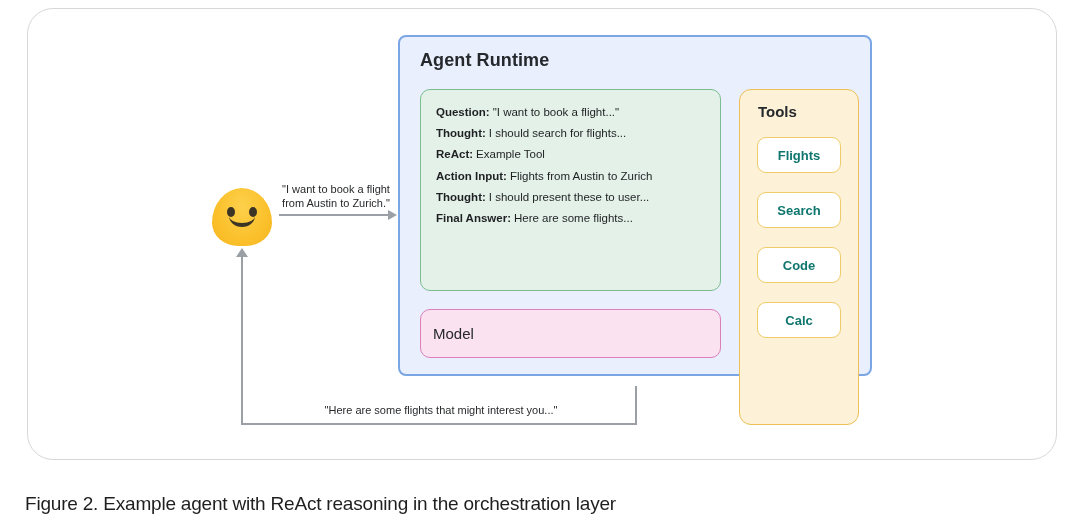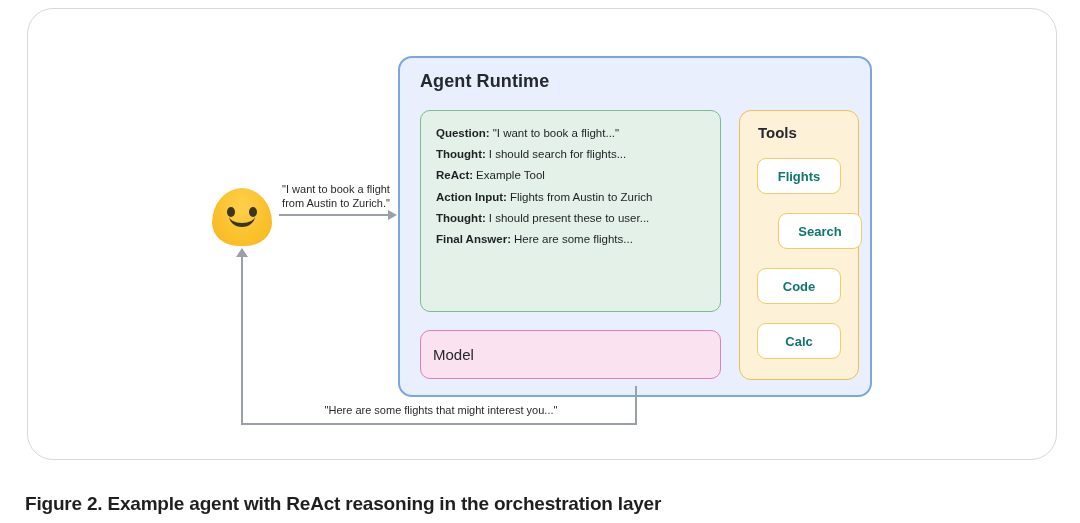--- a/index.html
+++ b/index.html
@@ -82,25 +82,25 @@
     position: absolute;
     left: 266px; top: 404px; width: 350px;
     font-size: 11px;
     text-align: center;
     color: #28292b;
   }
 
   
   .runtime {
     position: absolute;
-    left: 398px; top: 56px;
+    left: 398px; top: 35px;
     width: 474px; height: 341px;
     background: #e9effc;
     border: 2px solid #7ba6e4;
-    border-radius: 14px;
+    border-radius: 8px;
   }
   .runtime-title {
     position: absolute;
     left: 20px; top: 13px;
     font-size: 18px; font-weight: 700;
     color: #25282c;
     letter-spacing: 0.1px;
   }
   .react-box {
     position: absolute;
@@ -127,21 +127,21 @@
     border: 1.6px solid #db80bb;
     border-radius: 10px;
     display: flex; align-items: center;
     padding-left: 12px;
     font-size: 15px;
     color: #25282c;
   }
   .tools-box {
     position: absolute;
     left: 339px; top: 52px;
-    width: 120px; height: 270px;
+    width: 120px; height: 336px;
     background: #fdf2d7;
     border: 1.6px solid #edbf55;
     border-radius: 12px;
   }
   .tools-title {
     position: absolute;
     left: 18px; top: 13px;
     font-size: 15px; font-weight: 700;
     color: #25282c;
   }
@@ -151,30 +151,30 @@
     width: 84px; height: 36px;
     background: #ffffff;
     border: 1.6px solid #f0cb6a;
     border-radius: 9px;
     display: flex; align-items: center; justify-content: center;
     font-size: 13px;
     color: #0f766e;
     font-weight: bold;
   }
   .tool-btn.t1 { top: 47px; }
-  .tool-btn.t2 { top: 102px; margin-left: 21px; }
+  .tool-btn.t2 { top: 102px; }
   .tool-btn.t3 { top: 157px; }
   .tool-btn.t4 { top: 212px; }
 
   
   .caption {
     position: absolute;
     left: 25px; top: 493px;
     font-size: 19px;
-    font-weight: 700;
+    font-weight: 400;
     color: #1f1f1f;
     letter-spacing: -0.2px;
     white-space: nowrap;
   }
 </style>
 </head>
 <body>
 
 <div class="page">
   <div class="card"></div>

